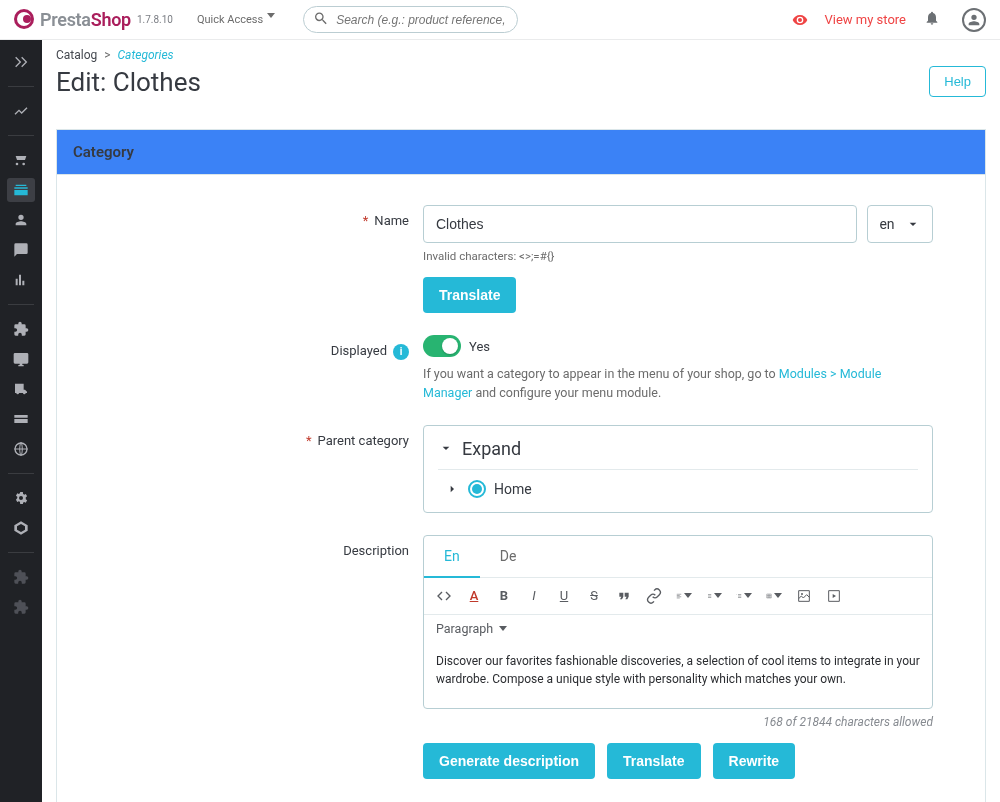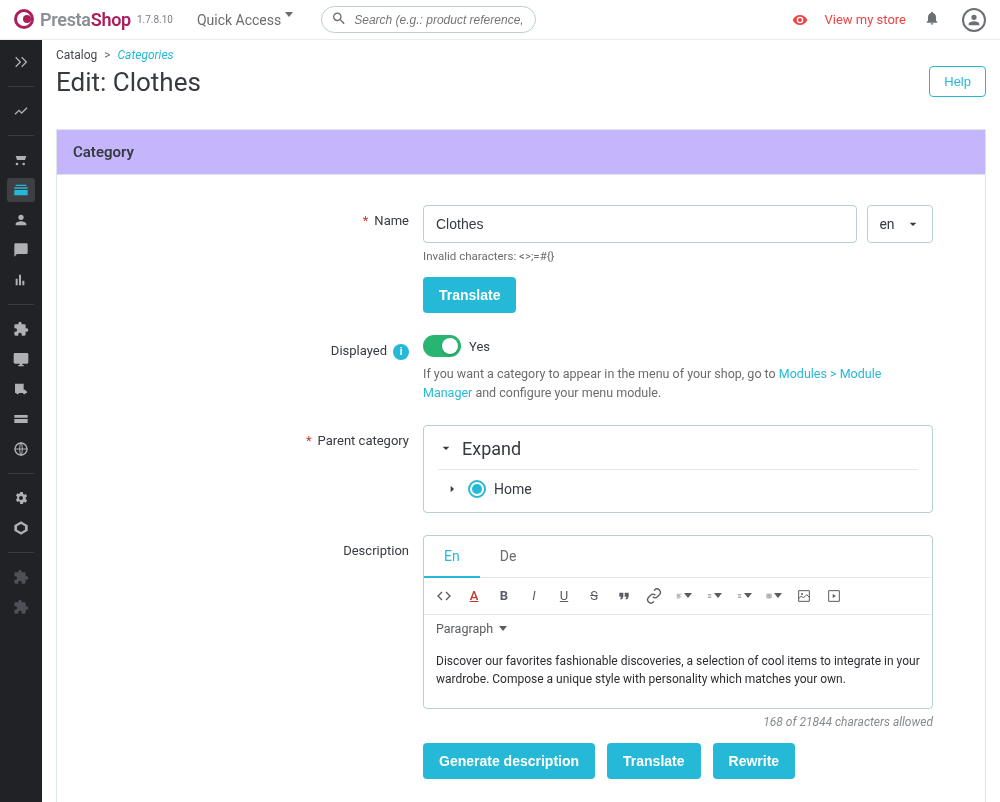--- a/index.html
+++ b/index.html
@@ -7,21 +7,21 @@
   
   
   .topbar { display:flex; align-items:center; height:40px; padding:0 14px; border-bottom:1px solid #eaebec; }
   .logo-presta { font-size:18px; font-weight:600; letter-spacing:-0.3px; display:flex; gap:6px;}
   .logo-presta .circ { width:20px; height:20px; border-radius:50%; background:#aa1e5c; position:relative; display:inline-block;}
   .logo-presta .circ::after { content:""; position:absolute; inset:3px; border-radius:50%; background:#fff;}
   .logo-presta .circ::before { content:""; position:absolute; width:8px; height:8px; border-radius:50%; background:#aa1e5c; left:9px; top:6px; z-index:2;}
   .logo-presta .l1 { color:#8a8f95;}
   .logo-presta .l2 { color:#aa1e5c;}
   .ver { font-size:10px; color:#7b7e84; margin-left:6px; }
-  .quickacc { margin-left:24px; color:#6c6c6c; font-size:14px; display:flex; align-items:flex-start; gap:4px; cursor:pointer;}
+  .quickacc { margin-left:24px; color:#6c6c6c; font-size:11px; display:flex; align-items:flex-start; gap:4px; cursor:pointer;}
   .searchwrap { margin-left:28px; }
   .searchwrap .sinput { width:215px; height:27px; border:1px solid #bbcdd2; border-radius:14px; padding:0 10px 0 32px; font-style:italic; font-size:12px; color:#6c6c6c;}
   .searchwrap { position:relative;}
   .searchwrap .sico { position:absolute; left:10px; top:50%; transform:translateY(-50%); color:#6c6c6c;}
   .topright { margin-left:auto; display:flex; align-items:center; gap:18px; color:#6c7074;}
   .topright .viewlink { display:flex; align-items:center; gap:16px; font-size:13px; color:#ef4444;}
   .topright .iconbtn { width:20px; height:20px; color:#6c7074; cursor:pointer;}
   .avatarcirc { width:24px; height:24px; border-radius:50%; border:2px solid #6c7074; display:flex; align-items:center; justify-content:center; color:#6c7074;}
   
   
@@ -35,21 +35,21 @@
   
   .main { flex:1; }
   .breadcrumb { padding:8px 14px 4px; font-size:12px; color:#44484f;}
   .breadcrumb a { color:#25b9d7; text-decoration:none;font-style:italic;}
   .breadcrumb .sep2 { color:#6c6c6c; margin:0 4px;}
   .titlebar { display:flex; align-items:center; padding:0 14px 18px;}
   .titlebar h1 { font-size:26px; font-weight:400; color:#363a41;}
   .helpbtn { margin-left:auto; border:1px solid #25b9d7; color:#25b9d7; background:#fff; padding:7px 14px; border-radius:4px; font-size:13px; cursor:pointer;}
   
   .cardframe { margin:14px 14px 0; border:1px solid #dbe6e9; }
-  .cardhead { background:#c4b5fd; border-bottom:1px solid #dbe6e9; padding:13px 16px; font-size:15px; font-weight:600; color:#363a41;}
+  .cardhead { background:#3b82f6; border-bottom:1px solid #dbe6e9; padding:13px 16px; font-size:15px; font-weight:600; color:#363a41;}
   .cardbody { padding:30px 36px 10px; }
   
   .frow { display:flex; margin-bottom:22px; }
   .flabel { width:330px; min-width:330px; text-align:right; padding-right:14px; padding-top:8px; font-size:13px; color:#363a41;}
   .flabel .req { color:#c0392b; margin-right:6px;}
   .flabel .helpinfo { display:inline-flex; align-items:center; justify-content:center; width:16px; height:16px; border-radius:50%; background:#25b9d7; color:#fff; font-size:10px; margin-left:6px; vertical-align:middle; font-weight:700;}
   .fcontrol { flex:1; max-width:510px;}
   
   .name-row { display:flex; gap:10px; }
   .name-row input[type=text] { flex:1; height:38px; border:1px solid #b7ced3; border-radius:4px; padding:0 12px; font-size:14px; color:#363a41;}

